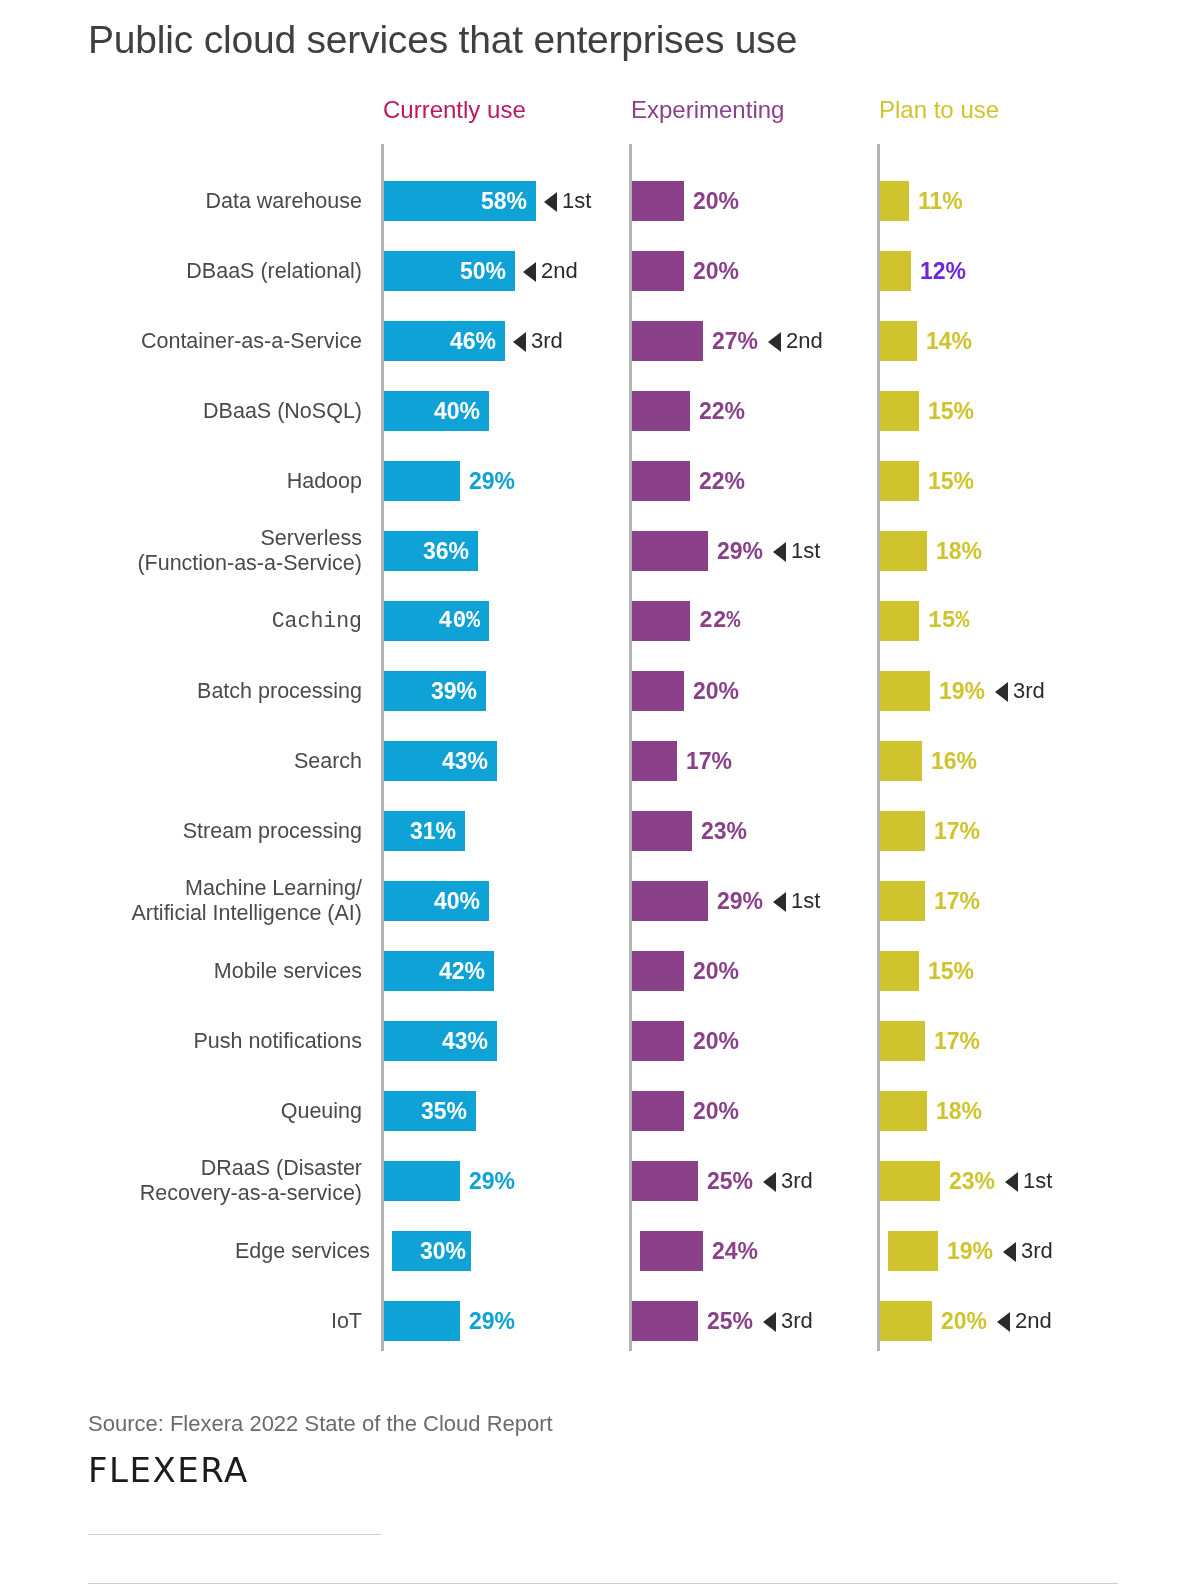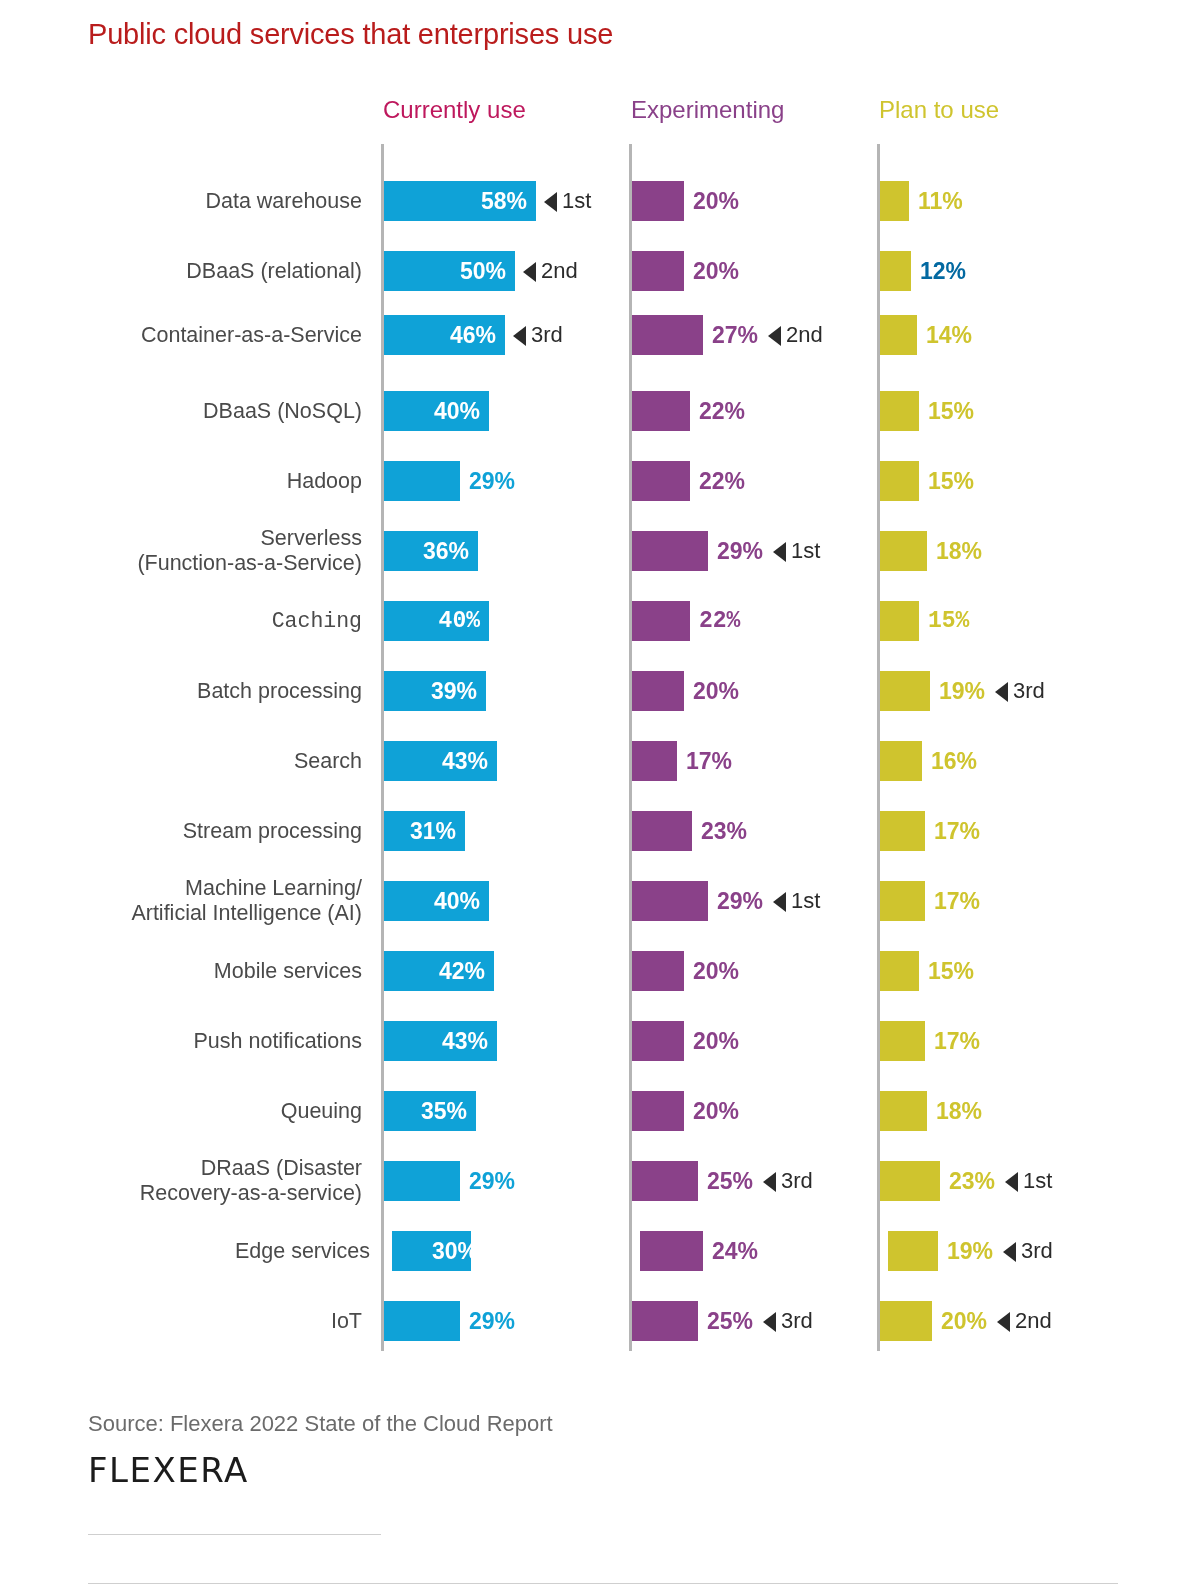--- a/index.html
+++ b/index.html
@@ -20,23 +20,23 @@
     position: relative;
     width: 1200px;
     height: 1590px;
   }
 
   
   .chart-title {
     position: absolute;
     left: 88px;
     top: 18px;
-    font-size: 29px;
+    font-size: 39px;
     font-weight: 400;
-    color: #b91c1c;
+    color: #404040;
     letter-spacing: -0.2px;
     white-space: nowrap;
   }
 
   
   .col-headers {
     position: absolute;
     top: 96px;
     left: 0;
     width: 1200px;
@@ -243,24 +243,24 @@
             <span class="tri"></span>
             <span>2nd</span>
           </div>
         </div>
         <div class="cell k1">
           <div class="bar" style="width: 52px; background: rgb(138, 65, 137);"></div>
           <div class="val" style="color: rgb(138, 65, 137); left: 61px;">20%</div>
         </div>
         <div class="cell k2">
           <div class="bar" style="width: 31px; background: rgb(207, 196, 46);"></div>
-          <div class="val" style="color: #0369a1; left: 40px;">12%</div>
-        </div>
-      </div>
-      <div class="row" style="top: 156px;">
+          <div class="val" style="color: #6d28d9; left: 40px;">12%</div>
+        </div>
+      </div>
+      <div class="row" style="top: 162px;">
         <div class="row-label">
           <div>
             <span>Container-as-a-Service</span>
           </div>
         </div>
         <div class="cell k0">
           <div class="bar" style="width: 121px; background: rgb(15, 162, 215);"></div>
           <div class="val inside" style="left: 0px; width: 112px; justify-content: flex-end;">46%</div>
           <div class="rank" style="left: 129px;">
             <span class="tri"></span>
@@ -532,21 +532,21 @@
         </div>
       </div>
       <div class="row" style="top: 1072px; margin-left: 8px;">
         <div class="row-label">
           <div>
             <span>Edge services</span>
           </div>
         </div>
         <div class="cell k0">
           <div class="bar" style="width: 79px; background: rgb(15, 162, 215);"></div>
-          <div class="val inside" style="left: 16px; width: 70px; justify-content: flex-end;">30%</div>
+          <div class="val inside" style="left: 4px; width: 70px; justify-content: flex-end;">30%</div>
         </div>
         <div class="cell k1">
           <div class="bar" style="width: 63px; background: rgb(138, 65, 137);"></div>
           <div class="val" style="color: rgb(138, 65, 137); left: 72px;">24%</div>
         </div>
         <div class="cell k2">
           <div class="bar" style="width: 50px; background: rgb(207, 196, 46);"></div>
           <div class="val" style="color: rgb(207, 196, 46); left: 59px;">19%</div>
           <div class="rank" style="left: 115px;">
             <span class="tri"></span>

